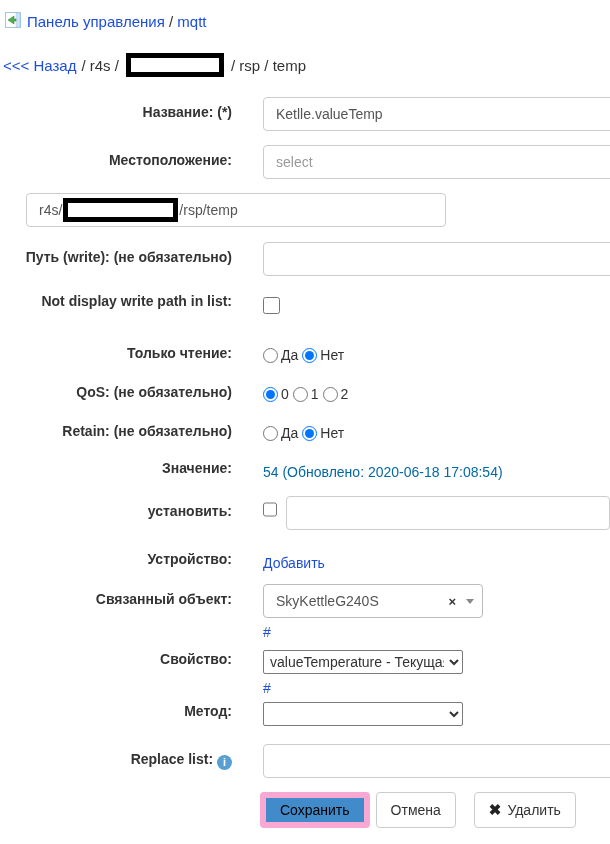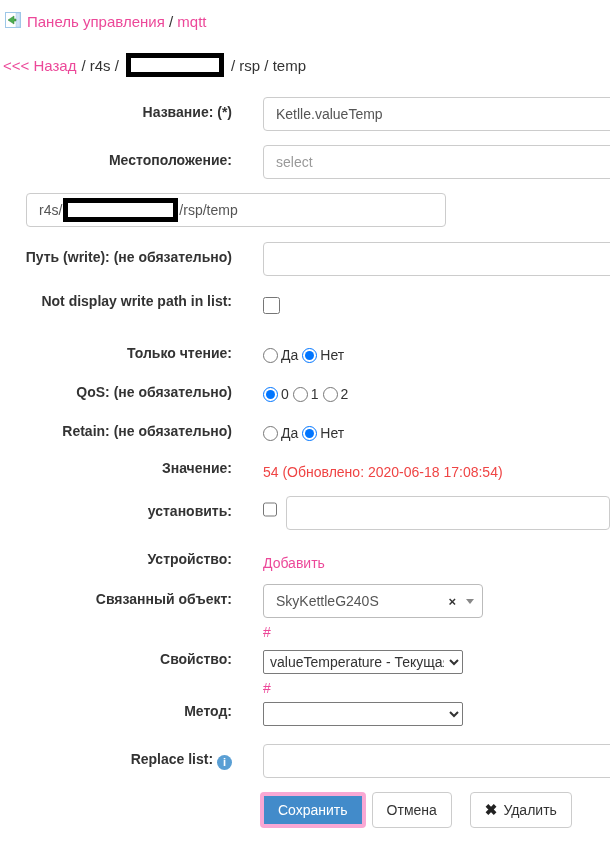--- a/index.html
+++ b/index.html
@@ -1,21 +1,21 @@
 <!DOCTYPE html>
 <html><head>
 <meta charset="utf-8">
 <style>
   * { margin:0; padding:0; box-sizing:border-box; }
   html,body { background:#fff; }
   body {
     width:610px; height:844px; overflow:hidden; position:relative;
     font-family:"Liberation Sans", sans-serif; font-size:14px; color:#333;
   }
-  a { color:#ec4899; text-decoration:none; cursor:pointer; }
+  a { color:#1d4ed8; text-decoration:none; cursor:pointer; }
   .page { padding:12px 0 0 3px; }
 
   
   .hdr { display:flex; align-items:center; gap:6px; padding-left:2px; }
   .hdr-title { font-size:15px; }
   .crumbs { margin-top:22px; font-size:15px; display:flex; align-items:center; gap:5px; }
   .redact {
     display:inline-block; background:#fff; border:5px solid #000;
     vertical-align:middle;
   }
@@ -44,21 +44,21 @@
   .gap16 { margin-bottom:16px; } .gap18 { margin-bottom:18px; }
   .gap20 { margin-bottom:20px; } .gap27 { margin-bottom:27px; }
   .gap13 { margin-bottom:13px; } .gap10 { margin-bottom:10px; }
   .gap6  { margin-bottom:6px; }
 
   .chk { width:17px; height:17px; margin-top:5px; accent-color:#333; }
   .radio-row { display:flex; align-items:center; padding-top:3px; font-weight:normal; color:#333; }
   .radio-row label { margin-right:4px; }
   .radio-row input[type=radio] { width:15px; height:15px; margin-right:3px; vertical-align:-2px; }
 
-  .valtext { padding-top:5px; color:#ef4444; }
+  .valtext { padding-top:5px; color:#0369a1; }
 
   .setrow { display:flex; gap:9px; align-items:flex-start; }
   .setrow .txt { width:396px; }
 
   .linkpad { padding-top:5px; }
 
   
   .sel2 {
     width:220px; height:34px; border:1px solid #bbb; border-radius:4px;
     display:flex; align-items:center; padding:0 8px 0 12px; color:#555; background:#fff;
@@ -84,21 +84,21 @@
     text-align:center; line-height:15px; vertical-align:-2px; font-style:normal;
   }
 
   
   .btnrow { display:flex; gap:6px; padding-left:257px; align-items:center; }
   .btn {
     height:36px; border-radius:4px; font-size:14px; padding:0 14px;
     font-family:"Liberation Sans", sans-serif; cursor:pointer; display:inline-flex;
     align-items:center; gap:6px;
   }
-  .btn-primary { background:#428bca; border:4px solid #f9a8d4; color:#ffffff; }
+  .btn-primary { background:#428bca; border:6px solid #f9a8d4; color:#000000; }
   .btn-default { background:#fff; border:1px solid #ccc; color:#333; }
   .btn-del { margin-left:12px; }
   .xicon { font-weight:bold; font-size:15px; color:#222; }
 </style>
 </head>
 <body>
 
 <div class="page">
 
   <div class="hdr">

